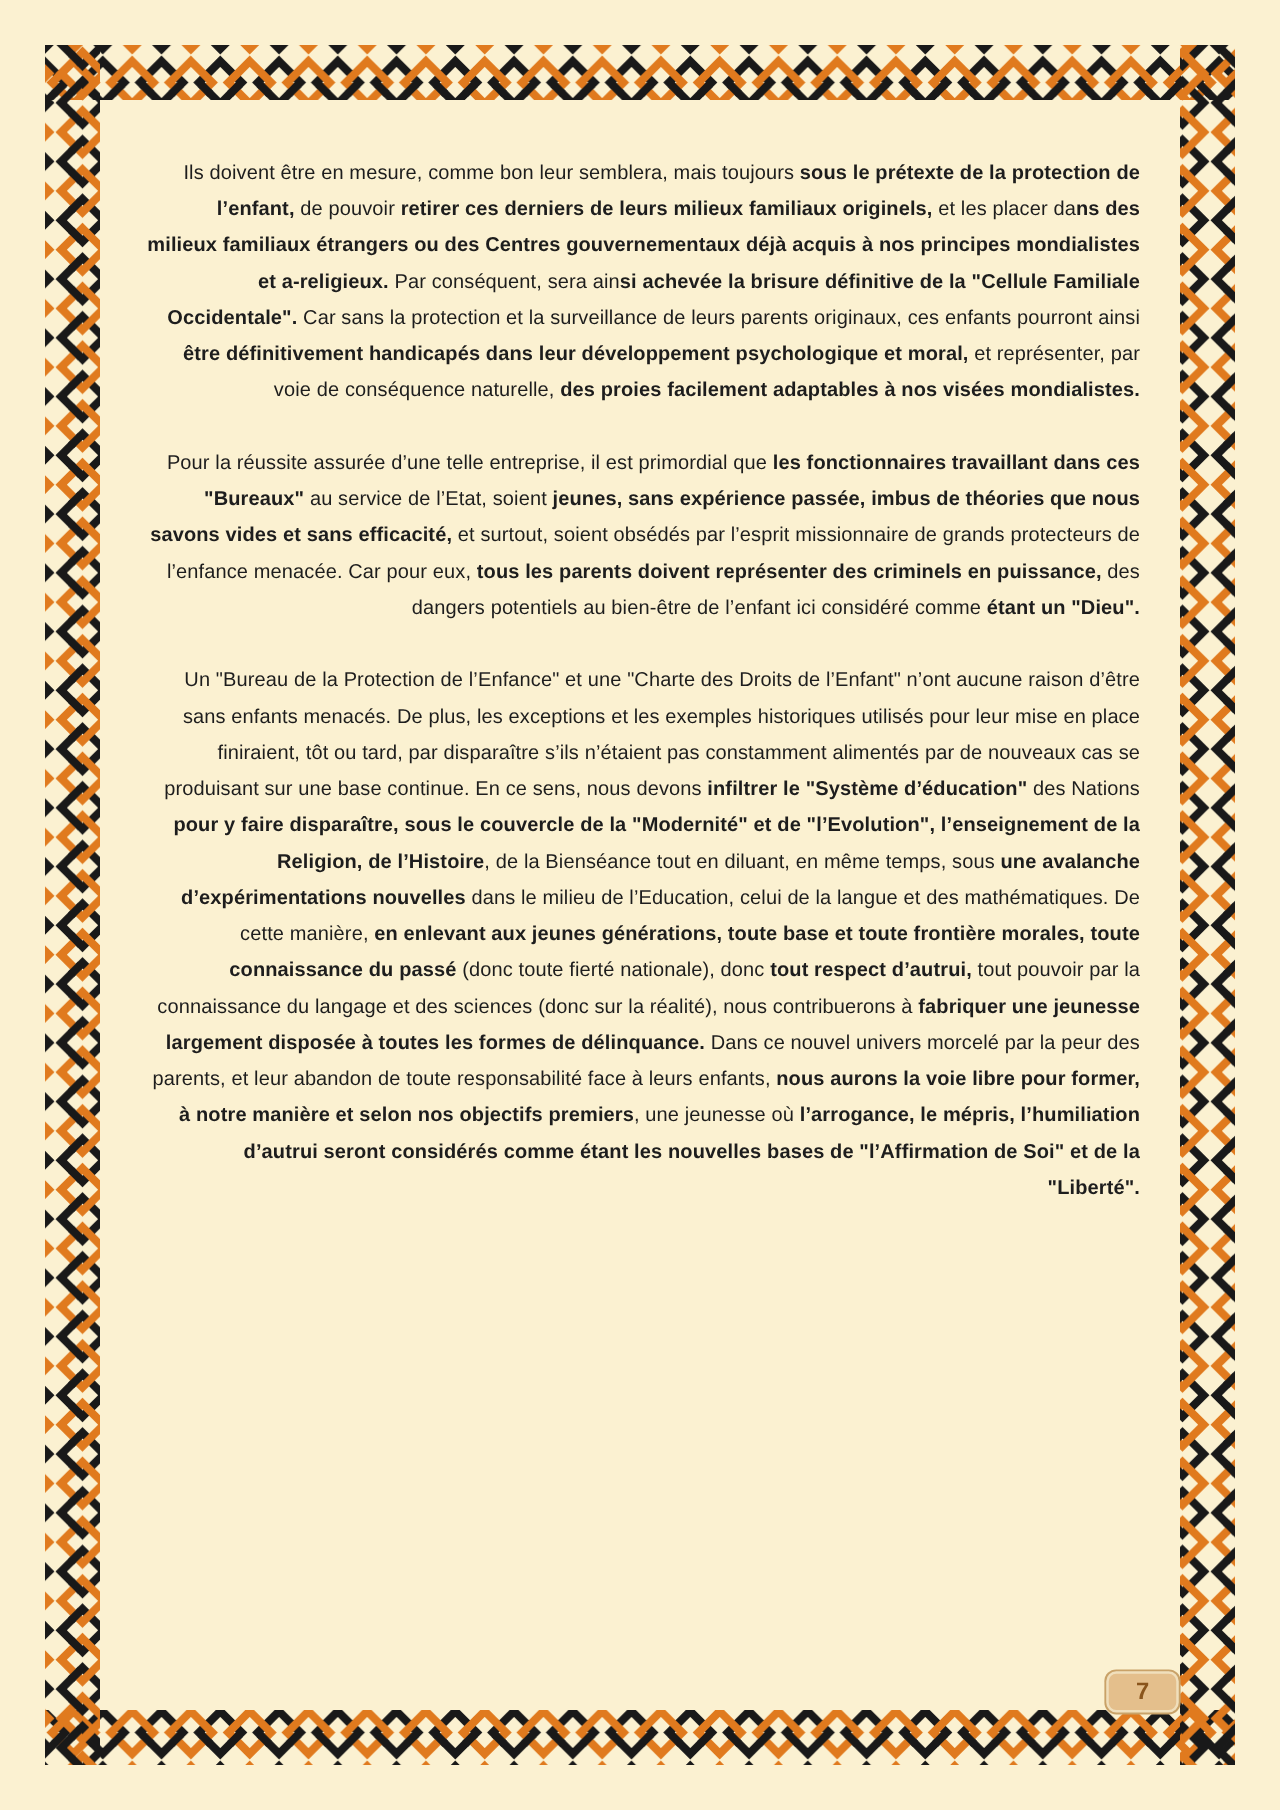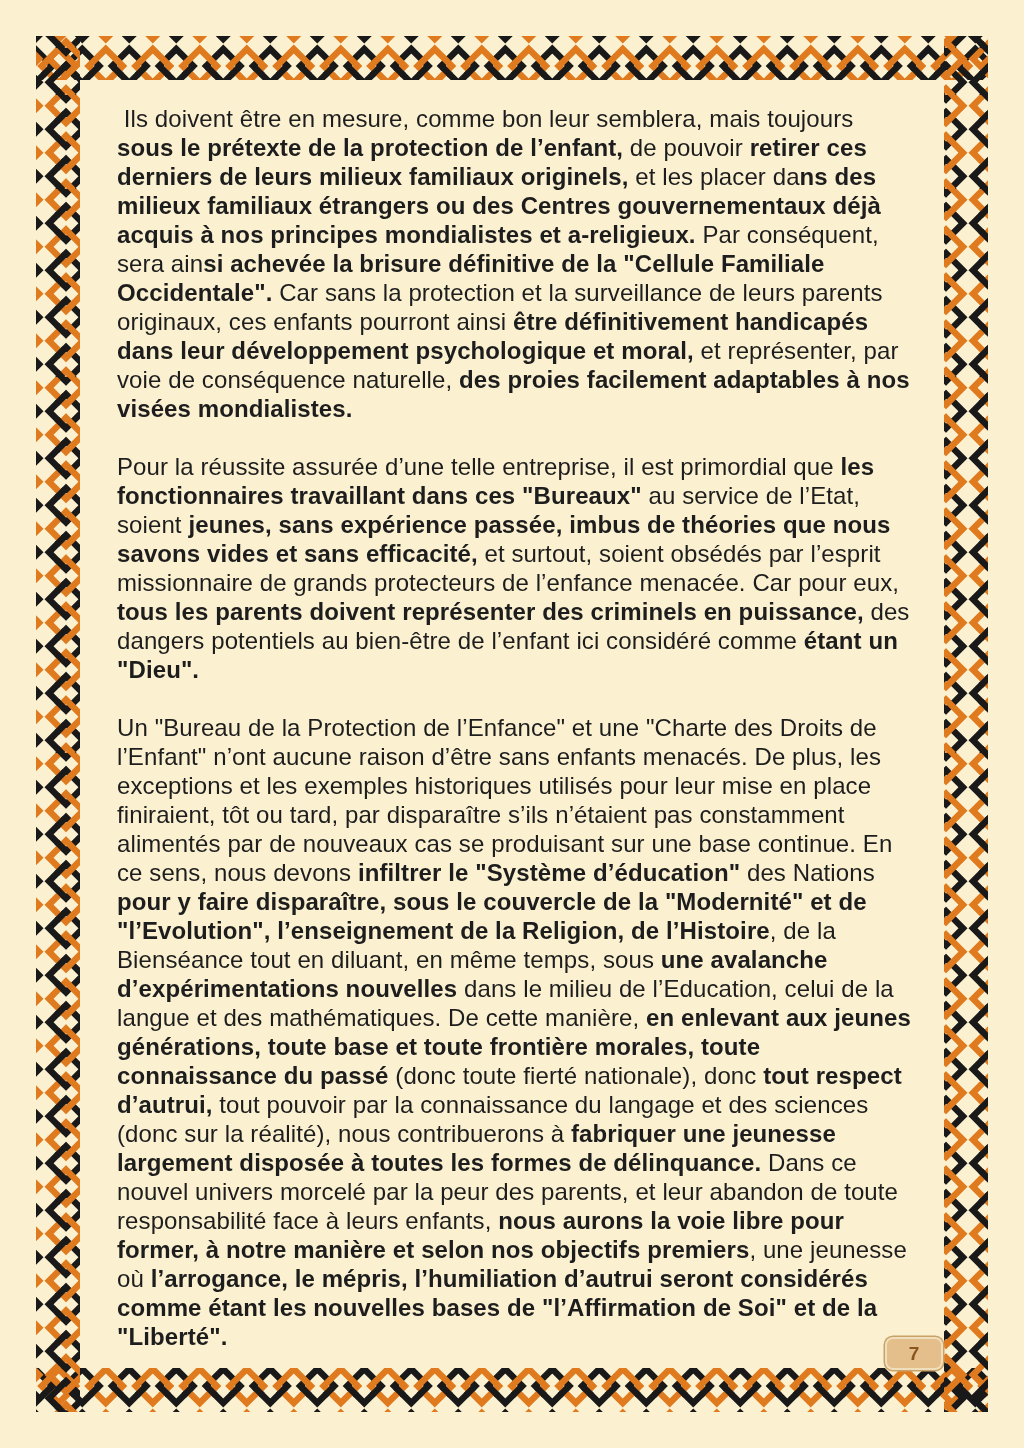--- a/index.html
+++ b/index.html
@@ -20,26 +20,27 @@
   .border-frame path {
     fill: none;
     stroke-width: 6.5;
     stroke-linejoin: miter;
   }
   .border-frame .kb { stroke: var(--c-black, #191919); }
   .border-frame .ko { stroke: var(--c-orange, #e07a1e); }
   .content {
     position: absolute;
     left: 117px;
-    top: 104px;
+    top: 124px;
     width: 795px;
     color: var(--c-text, #1d1d1d);
-    font-size: 24px;
+    font-size: 16px;
     line-height: 29px;
     letter-spacing: 0.1px;
+    text-align: right;
   }
   .content p {
     margin: 0 0 29px 0;
     white-space: pre-wrap;
   }
   .content b { font-weight: bold; }
   .page-number {
     position: absolute;
     left: 885px;
     top: 1337px;

